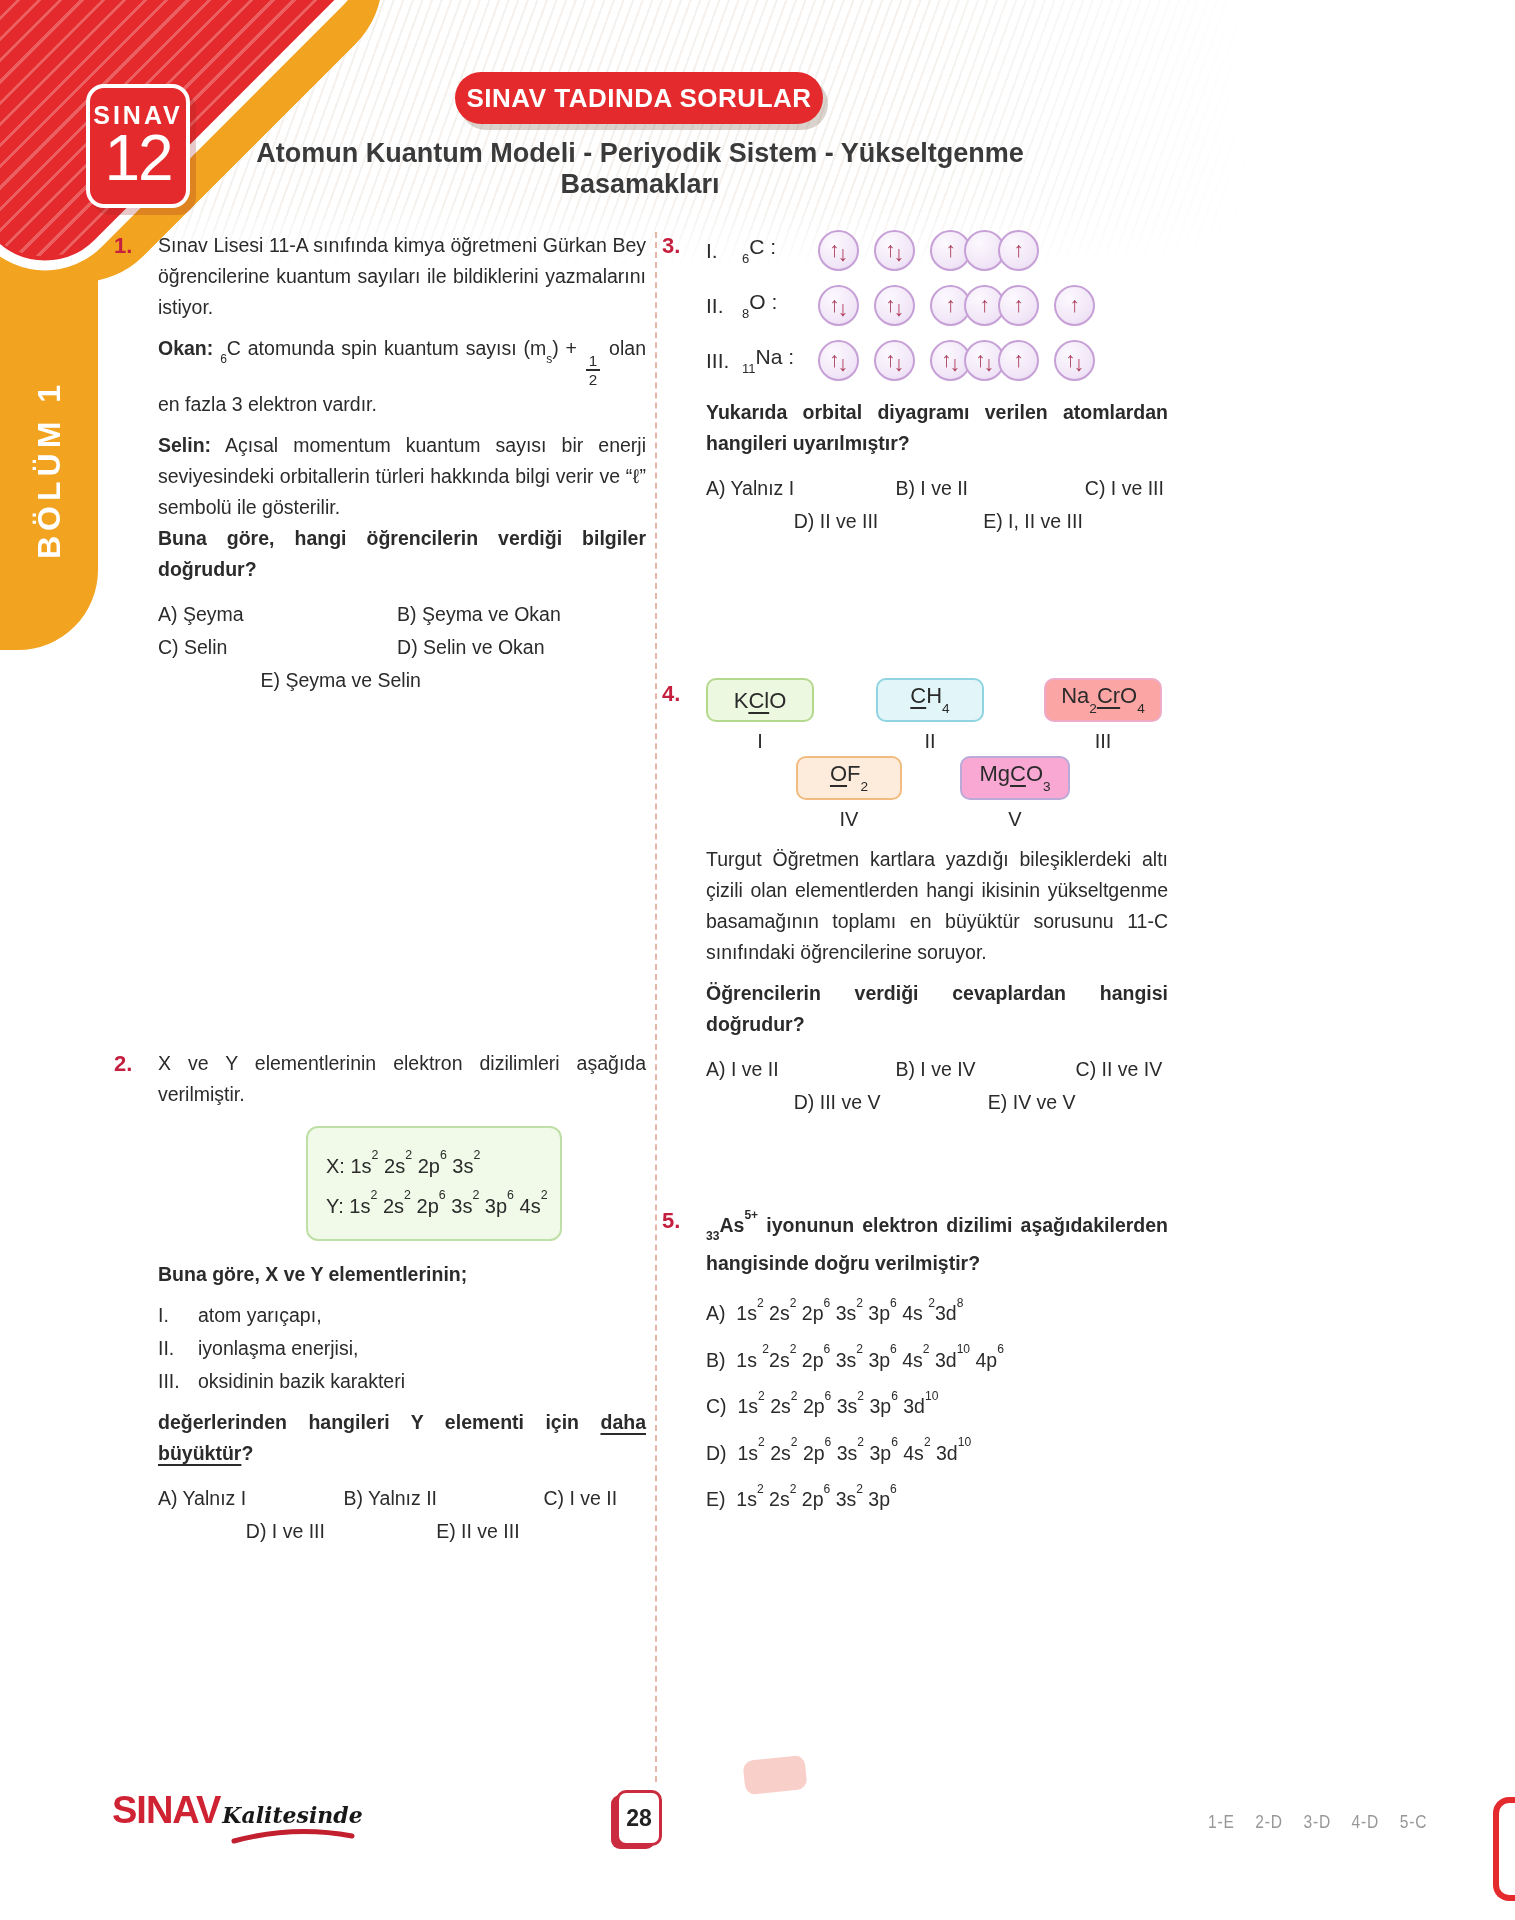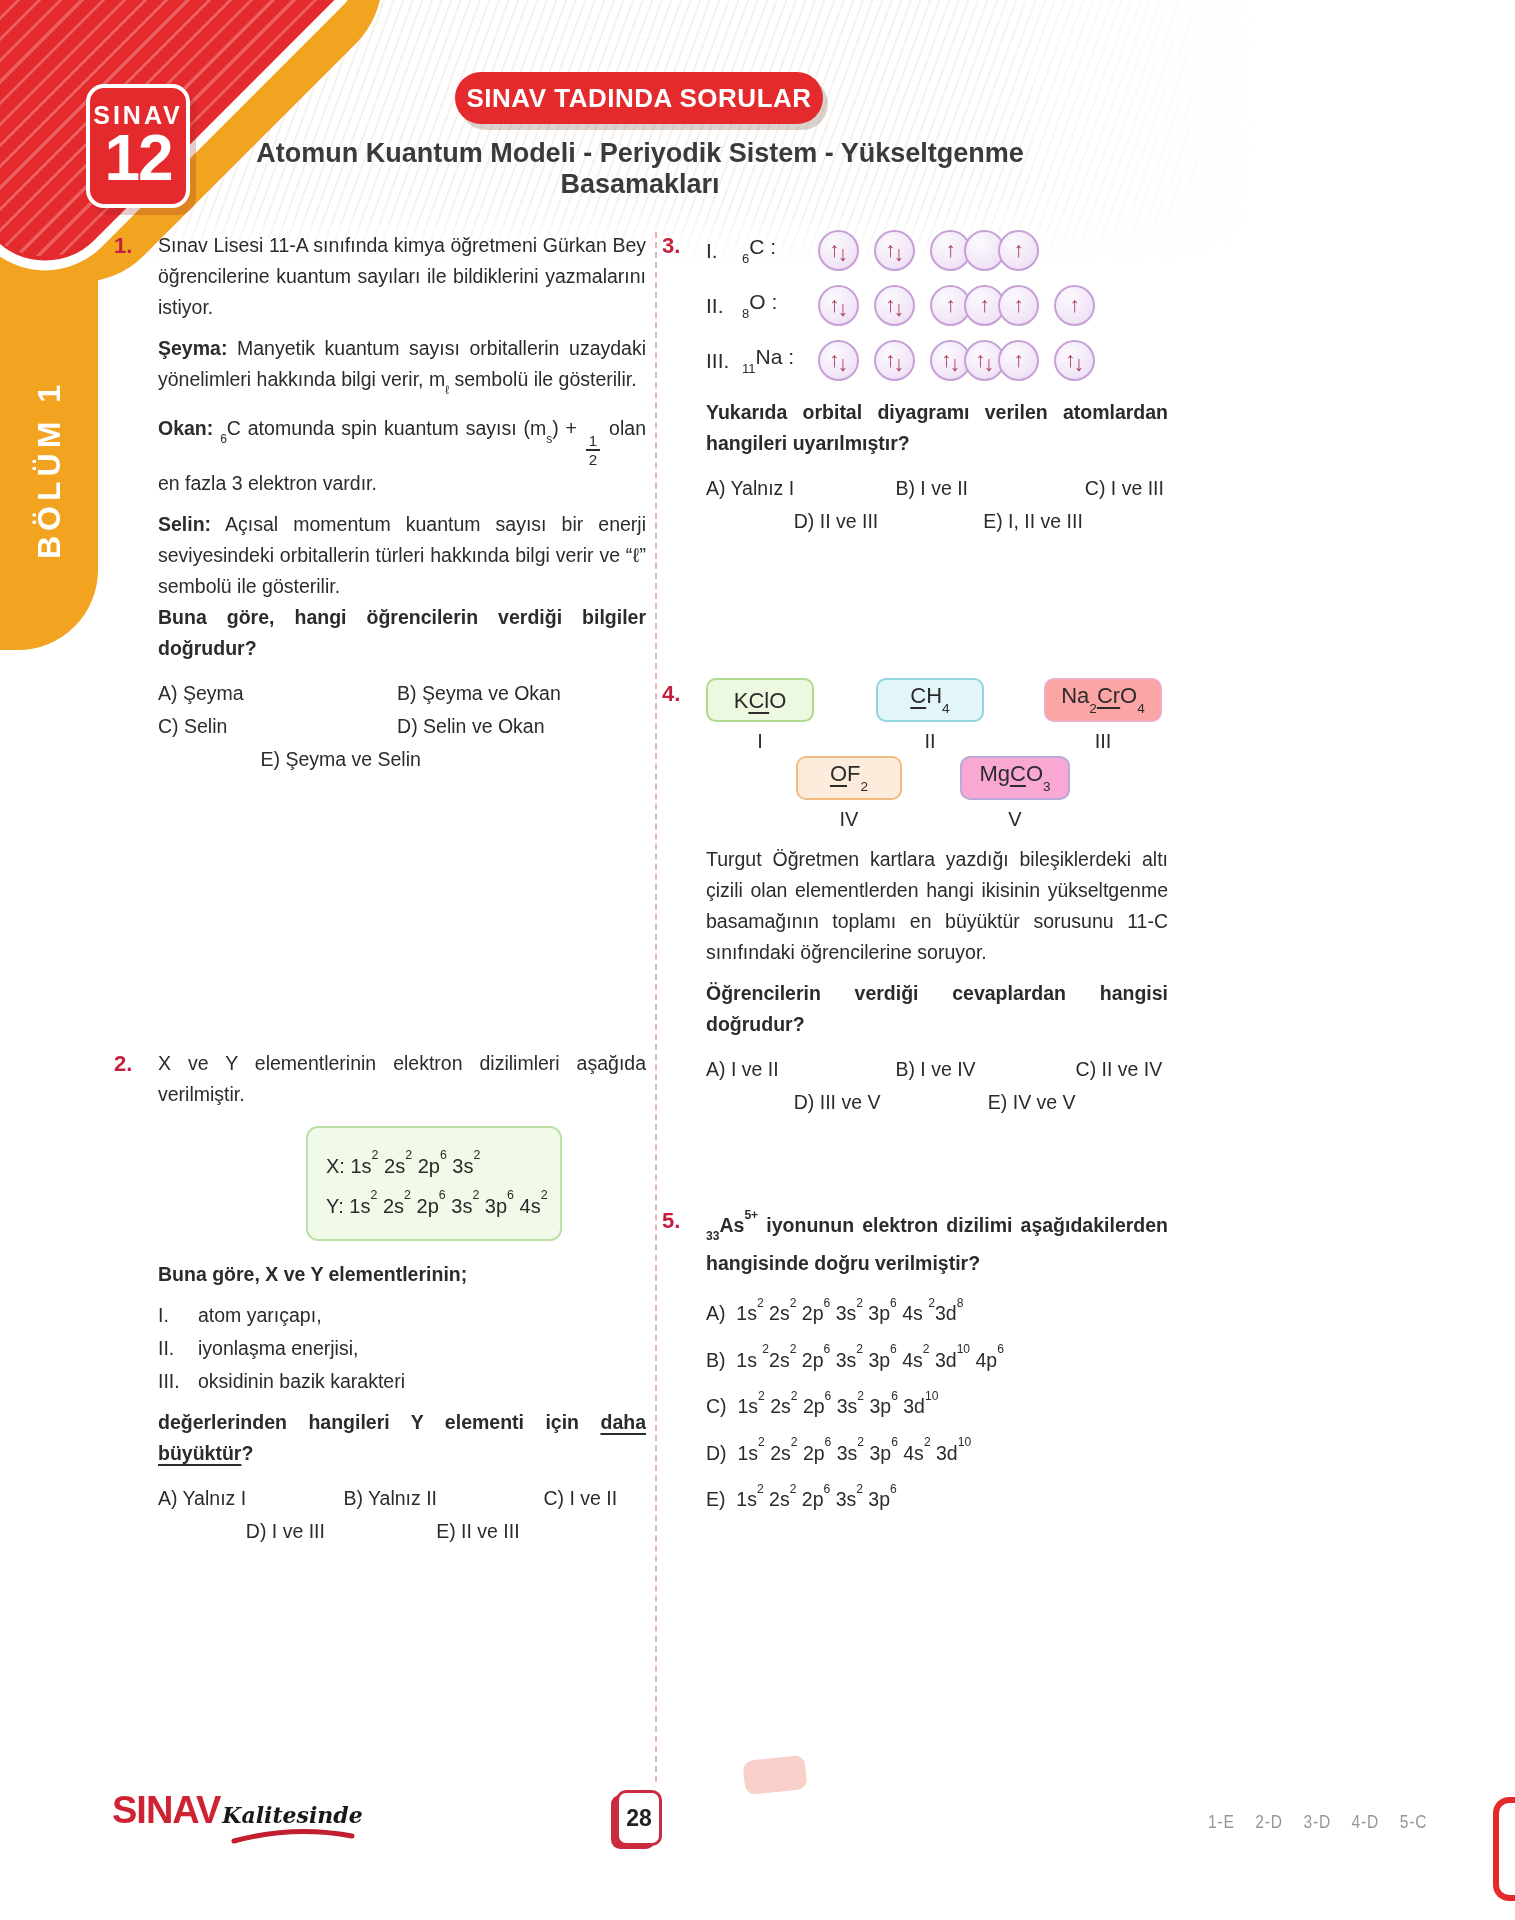--- a/index.html
+++ b/index.html
@@ -43,21 +43,21 @@
     content:''; position:absolute; inset:0; border-radius:inherit;
     background:repeating-linear-gradient(90deg, rgba(255,255,255,.25) 0 3px, rgba(255,255,255,0) 3px 15px);
   }
   .test-card {
     position:absolute; left:86px; top:84px; width:104px; height:124px; z-index:4;
     background:#e42a2c; border:4px solid #fff; border-radius:18px;
     display:flex; flex-direction:column; align-items:center; justify-content:center;
     color:#fff; box-shadow:6px 7px 0 rgba(160,40,40,.25);
   }
   .test-word { font-size:25px; font-weight:bold; letter-spacing:3px; line-height:1; }
-  .test-num  { font-size:64px; font-weight:bold; line-height:.95; letter-spacing:-2px; }
+  .test-num  { font-size:64px; font-weight:normal; line-height:.95; letter-spacing:-2px; }
   .banner {
     position:absolute; left:455px; top:72px; width:368px; height:52px; z-index:3;
     background:#e42a2c; border-radius:28px;
     display:flex; align-items:center; justify-content:center;
     color:#fff; font-weight:bold; font-size:26px; letter-spacing:.5px;
     box-shadow:5px 6px 0 rgba(150,125,110,.35);
   }
   .subtitle {
     position:absolute; left:180px; top:138px; width:920px; z-index:3;
     text-align:center; font-weight:bold; font-size:27px; color:#3a3a3a;
@@ -169,21 +169,20 @@
 <div class="bolum-text">BÖLÜM 1</div>
 <div class="banner">SINAV TADINDA SORULAR</div>
 <div class="subtitle">Atomun Kuantum Modeli - Periyodik Sistem - Yükseltgenme Basamakları</div>
 <div class="divider"></div>
 
 <div class="q" id="q1">
   <div class="q-num">1.</div>
   <div class="q-body">
     <p>Sınav Lisesi 11-A sınıfında kimya öğretmeni Gürkan Bey öğrencilerine kuantum sayıları ile bildiklerini yazmalarını istiyor.</p>
     <div>
-        <p class="stmt"><b>Şeyma:</b><span> Manyetik kuantum sayısı orbitallerin uzaydaki yönelimleri hakkında bilgi verir, m<sub>ℓ</sub> sembolü ile gösterilir.</span></p>
         <p class="stmt"><b>Okan:</b><span> <sub>6</sub>C atomunda spin kuantum sayısı (m<sub>s</sub>) + <span class="frac">
               <span class="fnum">1</span>
               <span class="fden">2</span>
             </span> olan en fazla 3 elektron vardır.</span></p>
         <p class="stmt"><b>Selin:</b><span> Açısal momentum kuantum sayısı bir enerji seviyesindeki orbitallerin türleri hakkında bilgi verir ve “ℓ” sembolü ile gösterilir.</span></p>
       </div>
     <p class="stem">Buna göre, hangi öğrencilerin verdiği bilgiler doğrudur?</p>
     <div class="opts">
         <div class="opt-row">
           <span class="opt" style="left: 0%;">A) Şeyma</span>

